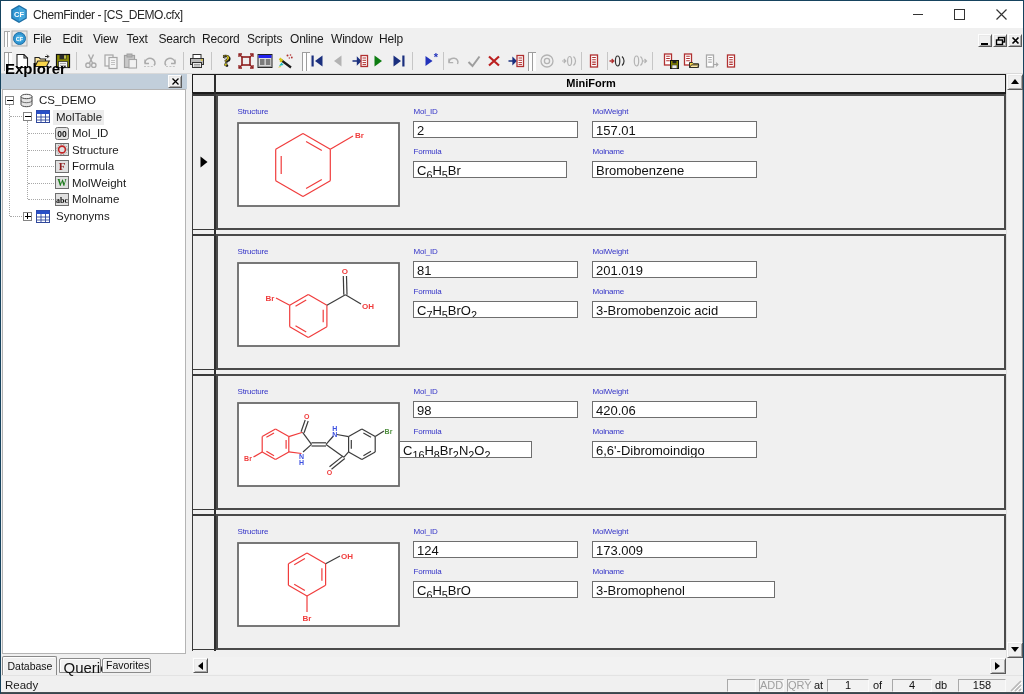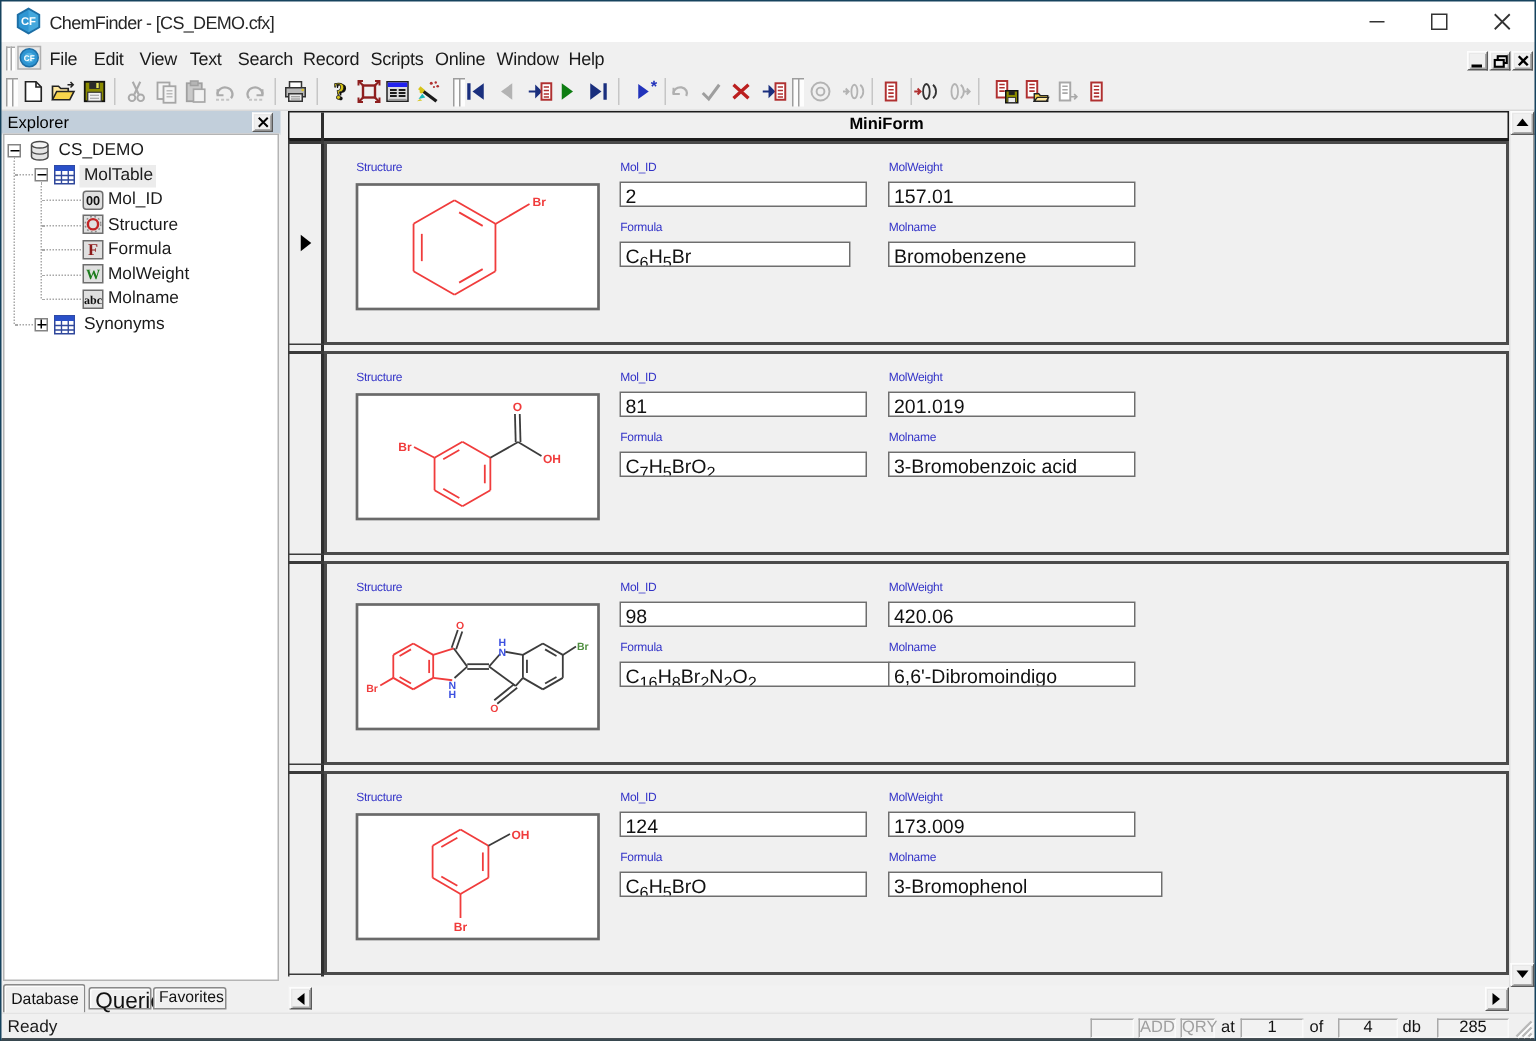--- a/index.html
+++ b/index.html
@@ -244,28 +244,28 @@
 <div class="ab" style="left:1px;top:691.5px;width:1022px;height:2.5px;background:#474f54"></div>
 <div class="ab" style="left:5px;top:679px;font-size:11.5px;color:#1c1c1c">Ready</div>
 <div class="statbox" style="left:727px;width:29px"></div>
 <div class="statbox" style="left:759px;width:25px;color:#9f9f9f">ADD</div>
 <div class="statbox" style="left:787px;width:23px;color:#9f9f9f">QRY</div>
 <div class="ab" style="left:814px;top:679px;font-size:11px;color:#111">at</div>
 <div class="statbox" style="left:827px;width:42px">1</div>
 <div class="ab" style="left:873px;top:679px;font-size:11px;color:#111">of</div>
 <div class="statbox" style="left:892px;width:40px">4</div>
 <div class="ab" style="left:935px;top:679px;font-size:11px;color:#111">db</div>
-<div class="statbox" style="left:958px;width:48px">285</div>
+<div class="statbox" style="left:958px;width:48px">158</div>
 <svg class="ab" style="left:1009px;top:679px" width="13" height="13" viewBox="0 0 13 13">
     <path d="M12,2 L2,12 M12,6 L6,12 M12,10 L10,12" stroke="#b9b9b9" stroke-width="1.6"></path>
     <path d="M13,3 L3,13 M13,7 L7,13 M13,11 L11,13" stroke="#fff" stroke-width="1"></path>
   </svg>
 
 <div class="ab" style="left:1px;top:74px;width:186px;height:14.5px;background:#c2cfdb;border-bottom:1px solid #e8e8e8"></div>
-<div class="ab" style="left:5px;top:76px;font-size:11px;font-weight:normal;color:#000">Explorer</div>
+<div class="ab" style="left:5px;top:60px;font-size:15px;font-weight:bold;color:#000">Explorer</div>
 <div class="btn3d" style="left:168px;top:75px;width:13.5px;height:12.5px"></div>
 <svg class="ab" style="left:171.5px;top:78px" width="7" height="7" viewBox="0 0 7 7">
     <path d="M0.5,0.5 L6.5,6.5 M6.5,0.5 L0.5,6.5" stroke="#000" stroke-width="1.3"></path>
   </svg>
 <div class="ab" style="left:2px;top:89px;width:184px;height:565px;background:#fff;border:1px solid #b4b4b4;box-sizing:border-box"></div>
 
 <div class="ab" style="left:9px;top:104px;width:1px;height:112px;border-left:1px dotted #a8a8a8"></div>
 <div class="ab" style="left:10px;top:116px;width:12px;height:1px;border-top:1px dotted #a8a8a8"></div>
 <div class="ab" style="left:10px;top:216px;width:12px;height:1px;border-top:1px dotted #a8a8a8"></div>
 <div class="ab" style="left:27px;top:121px;width:1px;height:78px;border-left:1px dotted #a8a8a8"></div>
@@ -452,21 +452,21 @@
     <line x1="99.9" y1="32.5" x2="111.6" y2="34.6" stroke="#3c3c3c" stroke-width="1.2"></line>
     <line x1="106.8" y1="55.3" x2="111.6" y2="49.9" stroke="#3c3c3c" stroke-width="1.2"></line>
     <line x1="138.2" y1="34.6" x2="147.0" y2="29.0" stroke="#3c3c3c" stroke-width="1.2"></line>
     <text x="151.5" y="31.5" font-size="7" font-weight="bold" fill="#4f8f3f" text-anchor="middle" font-family="Liberation Sans">Br</text>
   </svg>
 <div class="lbl" style="left:413.5px;top:388px">Mol_ID</div>
 <div class="inp" style="left:413px;top:401px;width:165px">98</div>
 <div class="lbl" style="left:592.5px;top:388px">MolWeight</div>
 <div class="inp" style="left:592px;top:401px;width:165px">420.06</div>
 <div class="lbl" style="left:413.5px;top:427.5px">Formula</div>
-<div class="inp" style="left:413px;top:440.5px;width:181px">C<sub>16</sub>H<sub>8</sub>Br<sub>2</sub>N<sub>2</sub>O<sub>2</sub></div>
+<div class="inp" style="left:399px;top:440.5px;width:133px">C<sub>16</sub>H<sub>8</sub>Br<sub>2</sub>N<sub>2</sub>O<sub>2</sub></div>
 <div class="lbl" style="left:592.5px;top:427.5px">Molname</div>
 <div class="inp" style="left:592px;top:440.5px;width:165px">6,6'-Dibromoindigo</div>
 <div class="rec" style="top:514px"></div>
 <div class="lbl" style="left:237.5px;top:528px">Structure</div>
 <svg class="ab" style="left:237px;top:542px" width="163" height="85" viewBox="0 0 163 85" overflow="hidden">
     <rect x="1" y="1" width="161" height="83" fill="#fff" stroke="#6a6a6a" stroke-width="1.8"></rect>
     <line x1="70.0" y1="11.0" x2="88.6" y2="21.8" stroke="#f03c3c" stroke-width="1.2"></line>
     <line x1="88.6" y1="21.8" x2="88.6" y2="43.2" stroke="#f03c3c" stroke-width="1.2"></line>
     <line x1="88.6" y1="43.2" x2="70.0" y2="54.0" stroke="#f03c3c" stroke-width="1.2"></line>
     <line x1="70.0" y1="54.0" x2="51.4" y2="43.2" stroke="#f03c3c" stroke-width="1.2"></line>

